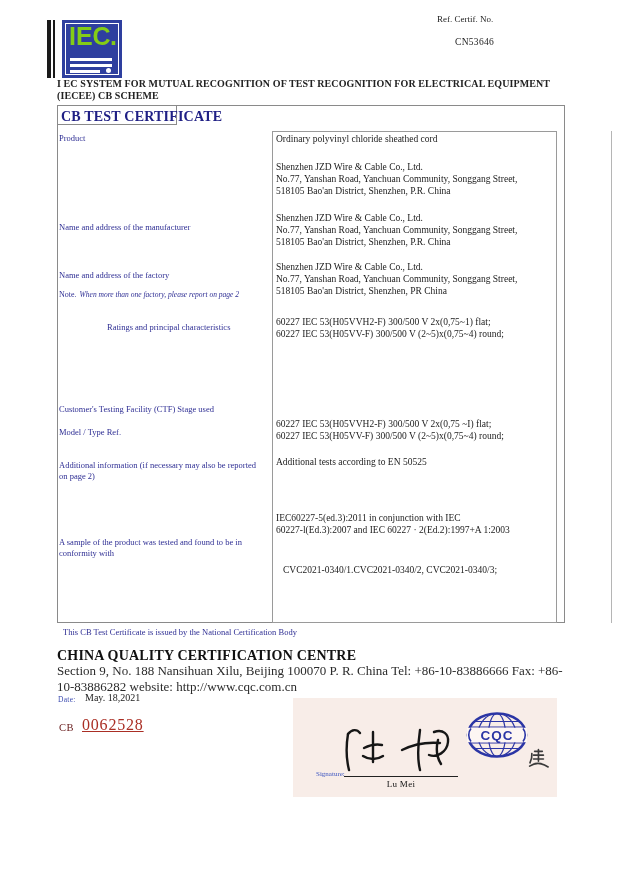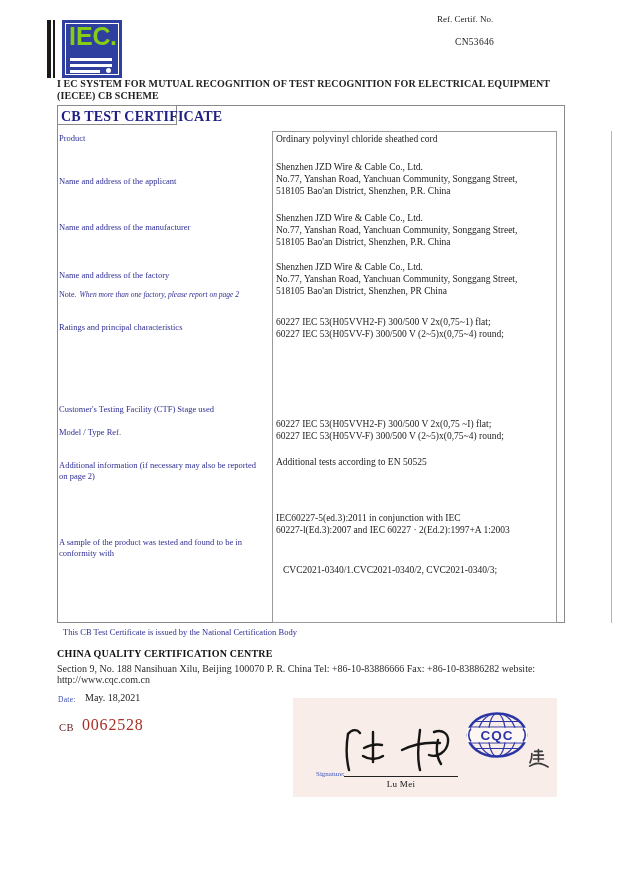--- a/index.html
+++ b/index.html
@@ -9,22 +9,22 @@
   .lbl{font-size:8.5px;line-height:10.5px;color:#2f2f94;white-space:pre-line;width:236px;}
   .val{font-size:9.5px;line-height:12px;color:#1b1b1b;white-space:pre-line;width:278px;}
   .hdr-title{font-size:10px;font-weight:bold;color:#222;line-height:12px;white-space:pre-line;width:505px;letter-spacing:.1px;}
   .box{border:1px solid #8a8a8a;}
   .inner-box{border:1px solid #9a9a9a;background:transparent;}
   .title-cell{border-right:1px solid #8a8a8a;border-bottom:1px solid #8a8a8a;}
   .cert-title{font-size:14px;font-weight:bold;color:#202085;letter-spacing:.2px;}
   .ref-label{font-size:9px;color:#222;}
   .ref-no{font-size:9.5px;color:#222;letter-spacing:.3px;}
   .issued{font-size:8.5px;color:#2f2f94;}
-  .org{font-size:10px;font-weight:bold;color:#111;letter-spacing:.2px;}
-  .addr{font-size:10px;color:#2b2b2b;}
+  .org{font-size:14px;font-weight:bold;color:#111;letter-spacing:.2px;}
+  .addr{font-size:13px;color:#2b2b2b;}
   .date-lbl{font-size:7.5px;color:#3b4bb0;letter-spacing:.3px;}
   .date-val{font-size:10px;color:#1b1b1b;}
   .cb-lbl{font-size:10.5px;color:#6b2020;letter-spacing:.5px;}
   .cb-num{font-size:16px;color:#aa2e24;letter-spacing:.8px;}
   .sig-lbl{font-size:7px;color:#3c55c0;}
   .sig-name{font-size:9px;color:#111;letter-spacing:.3px;text-align:center;width:114px;}
   .note-prefix{font-size:8px;color:#2f2f94;}
   .note-italic{font-size:7.5px;font-style:italic;color:#2f2f94;margin-left:3px;}
   .tint{background:#f8ede8;}
   .iec-logo{background:#2e3f9f;width:60px;height:58px;}
@@ -62,27 +62,26 @@
   <div class="abs hdr-title" style="left:57px;top:78px;">I EC SYSTEM FOR MUTUAL RECOGNITION OF TEST RECOGNITION FOR ELECTRICAL EQUIPMENT
 (IECEE) CB SCHEME</div>
 
   <div class="abs box" style="left:57px;top:105px;width:506px;height:516px;"></div>
   <div class="abs title-cell" style="left:58px;top:106px;width:118px;height:18px;"></div>
   <div class="abs cert-title" style="left:61px;top:109px;">CB TEST CERTIFICATE</div>
   <div class="abs inner-box" style="left:272px;top:131px;width:283px;height:490px;"></div>
   <div class="abs vline" style="left:611px;top:131px;height:492px;"></div>
 
   <div class="abs lbl" style="left:59px;top:133px;">Product</div>
-  <div class="abs lbl" style="left:59px;top:176px;">Name and address of the applicant</div>
   <div class="abs lbl" style="left:59px;top:222px;">Name and address of the manufacturer</div>
   <div class="abs lbl" style="left:59px;top:270px;">Name and address of the factory</div>
   <div class="abs" style="left:59px;top:283px;">
     <span class="note-prefix">Note.</span><span class="note-italic">When more than one factory, please report on page 2</span>
   </div>
-  <div class="abs lbl" style="left:59px;top:322px;">Ratings and principal characteristics</div>
+  <div class="abs lbl" style="left:59px;top:322px;padding-left:48px;">Ratings and principal characteristics</div>
   <div class="abs lbl" style="left:59px;top:404px;">Customer's Testing Facility (CTF) Stage used</div>
   <div class="abs lbl" style="left:59px;top:427px;">Model / Type Ref.</div>
   <div class="abs lbl" style="left:59px;top:460px;">Additional information (if necessary may also be reported
 on page 2)</div>
   <div class="abs lbl" style="left:59px;top:537px;">A sample of the product was tested and found to be in
 conformity with</div>
 
   <div class="abs val" style="left:276px;top:133px;">Ordinary polyvinyl chloride sheathed cord</div>
   <div class="abs val" style="left:276px;top:161px;">Shenzhen JZD Wire &amp; Cable Co., Ltd.
 No.77, Yanshan Road, Yanchuan Community, Songgang Street,
@@ -104,21 +103,21 @@
 
   <div class="abs issued" style="left:63px;top:627px;">This CB Test Certificate is issued by the National Certification Body</div>
 
   <div class="abs org" style="left:57px;top:648px;">CHINA QUALITY CERTIFICATION CENTRE</div>
   <div class="abs addr" style="left:57px;top:663px;width:520px;">Section 9, No. 188 Nansihuan Xilu, Beijing 100070 P. R. China Tel: +86-10-83886666 Fax: +86-10-83886282 website: http://www.cqc.com.cn</div>
 
   <div class="abs date-lbl" style="left:58px;top:695px;">Date:</div>
   <div class="abs date-val" style="left:85px;top:692px;">May. 18,2021</div>
 
   <div class="abs cb-lbl" style="left:59px;top:722px;">CB</div>
-  <div class="abs cb-num" style="left:82px;top:716px;">0062528</div>
+  <div class="abs cb-num" style="left:82px;top:716px;text-decoration:underline;">0062528</div>
 
   <svg class="abs" style="left:330px;top:722px;" width="150" height="55" viewBox="0 0 150 55">
     <g fill="none" stroke="#161616" stroke-width="2.4" stroke-linecap="round">
       <path d="M18,12 C16,24 16,36 19,48"></path>
       <path d="M18,12 C22,7 27,7 30,11"></path>
       <path d="M34,26 C40,23 47,22 52,23"></path>
       <path d="M43,10 L43,40"></path>
       <path d="M33,34 C39,38 47,38 53,34"></path>
       <path d="M72,28 C84,22 98,20 110,21"></path>
       <path d="M90,8 C88,22 87,36 90,48"></path>

